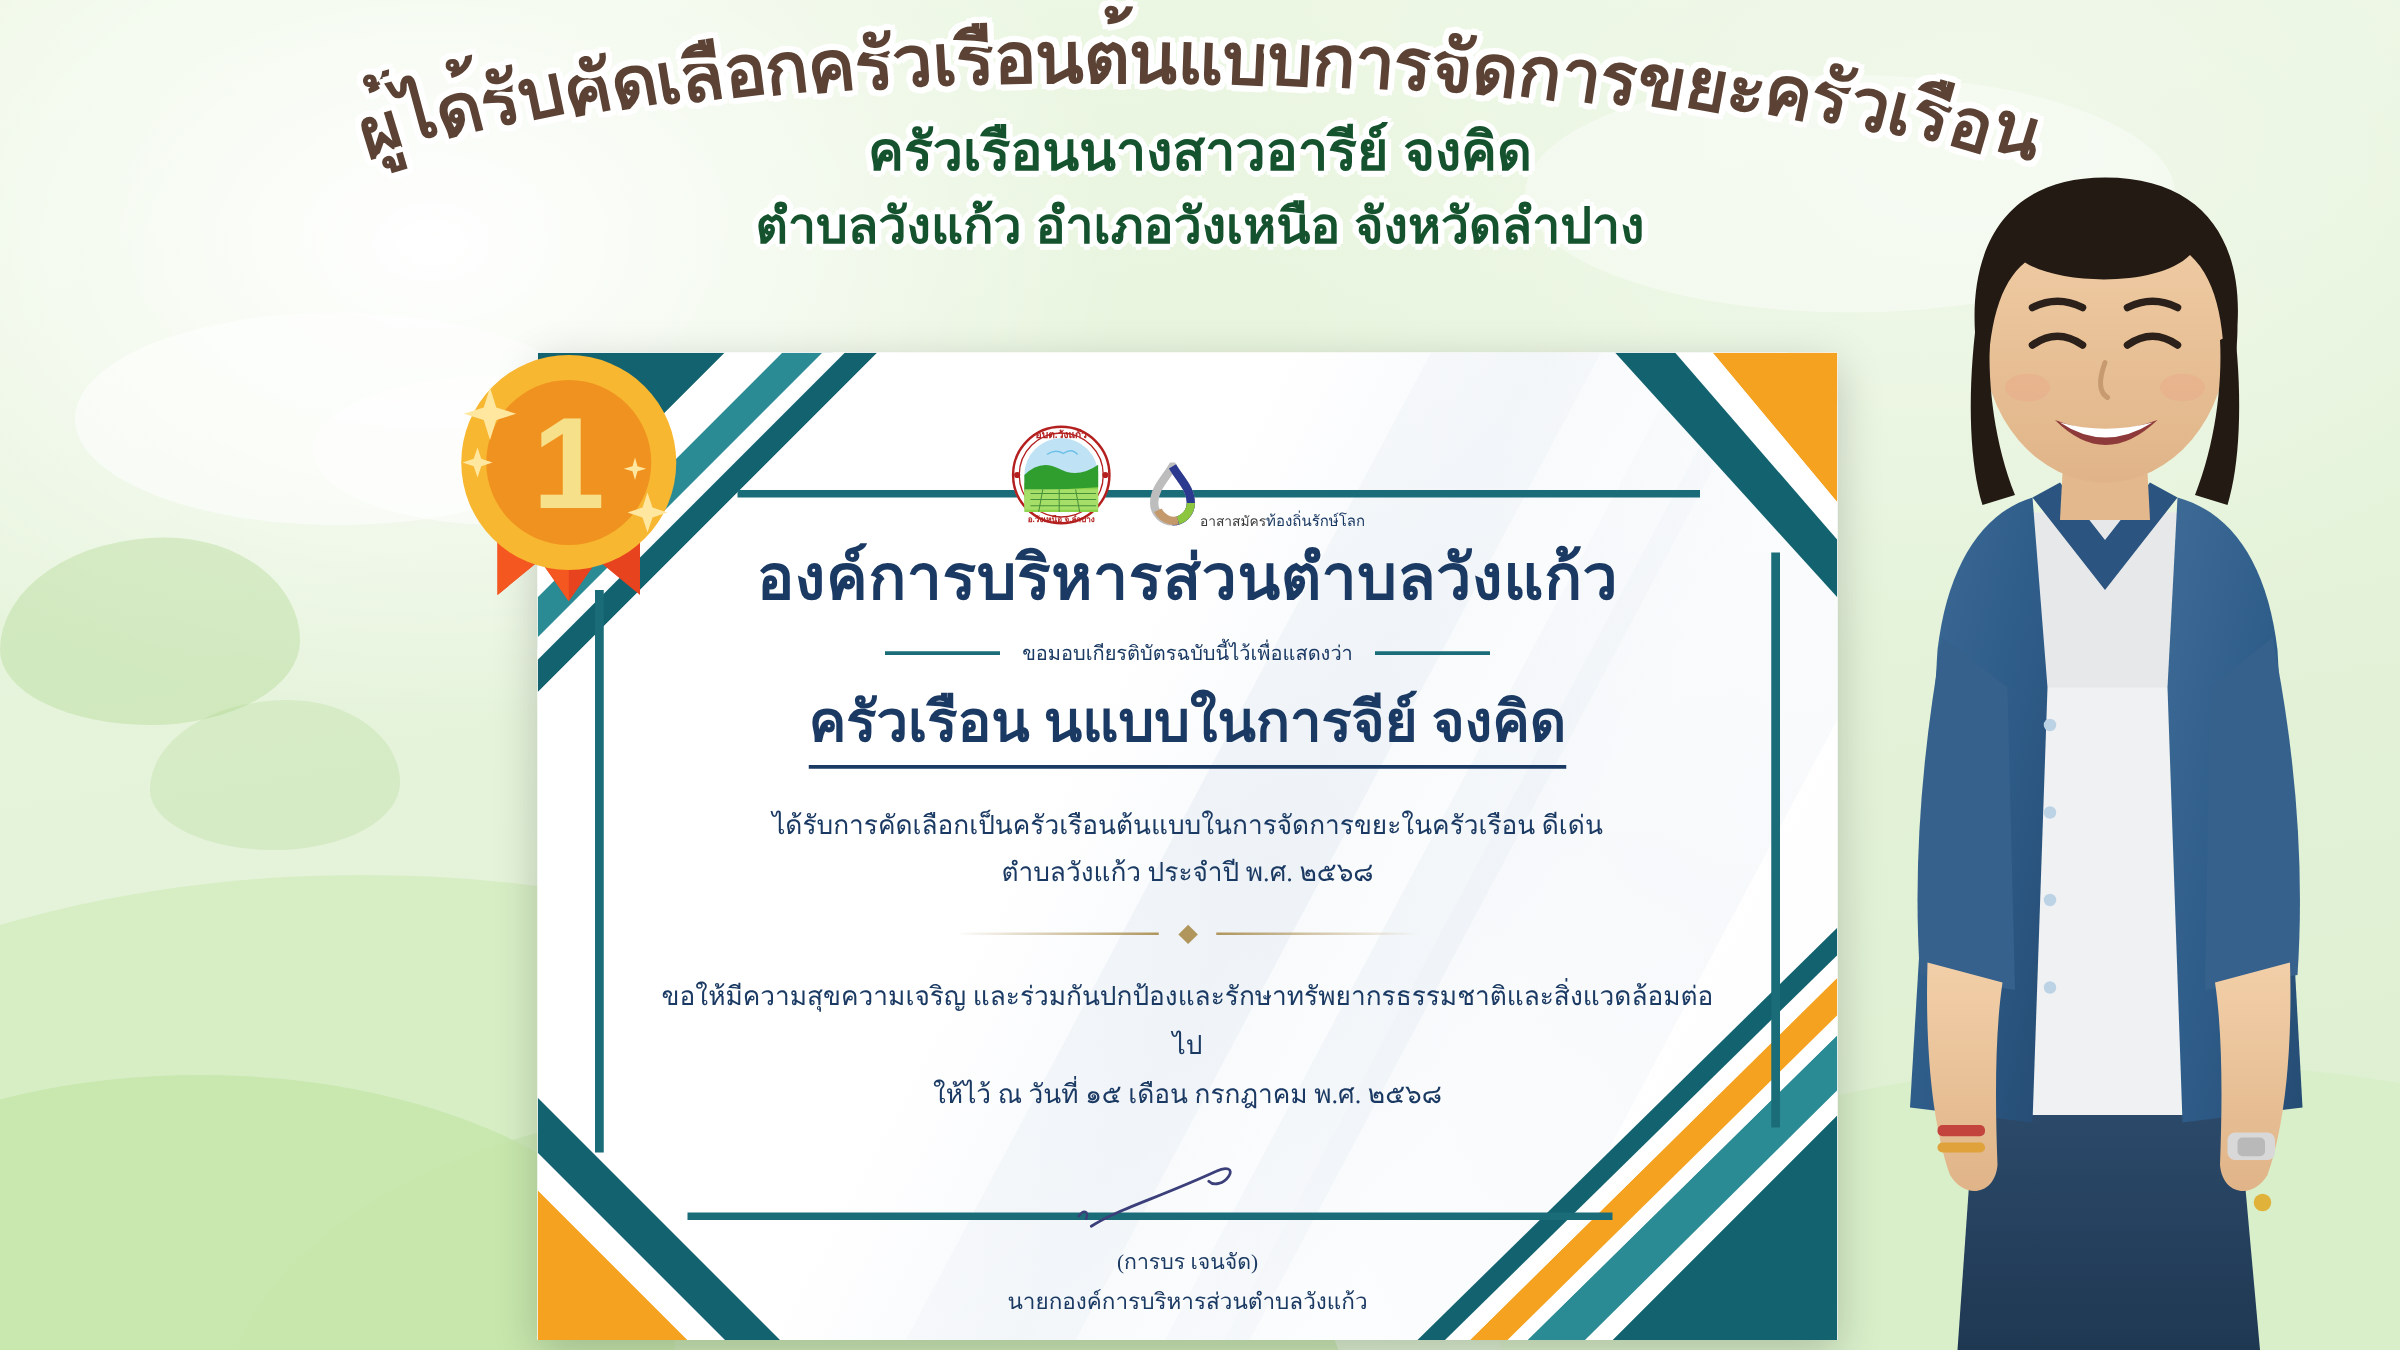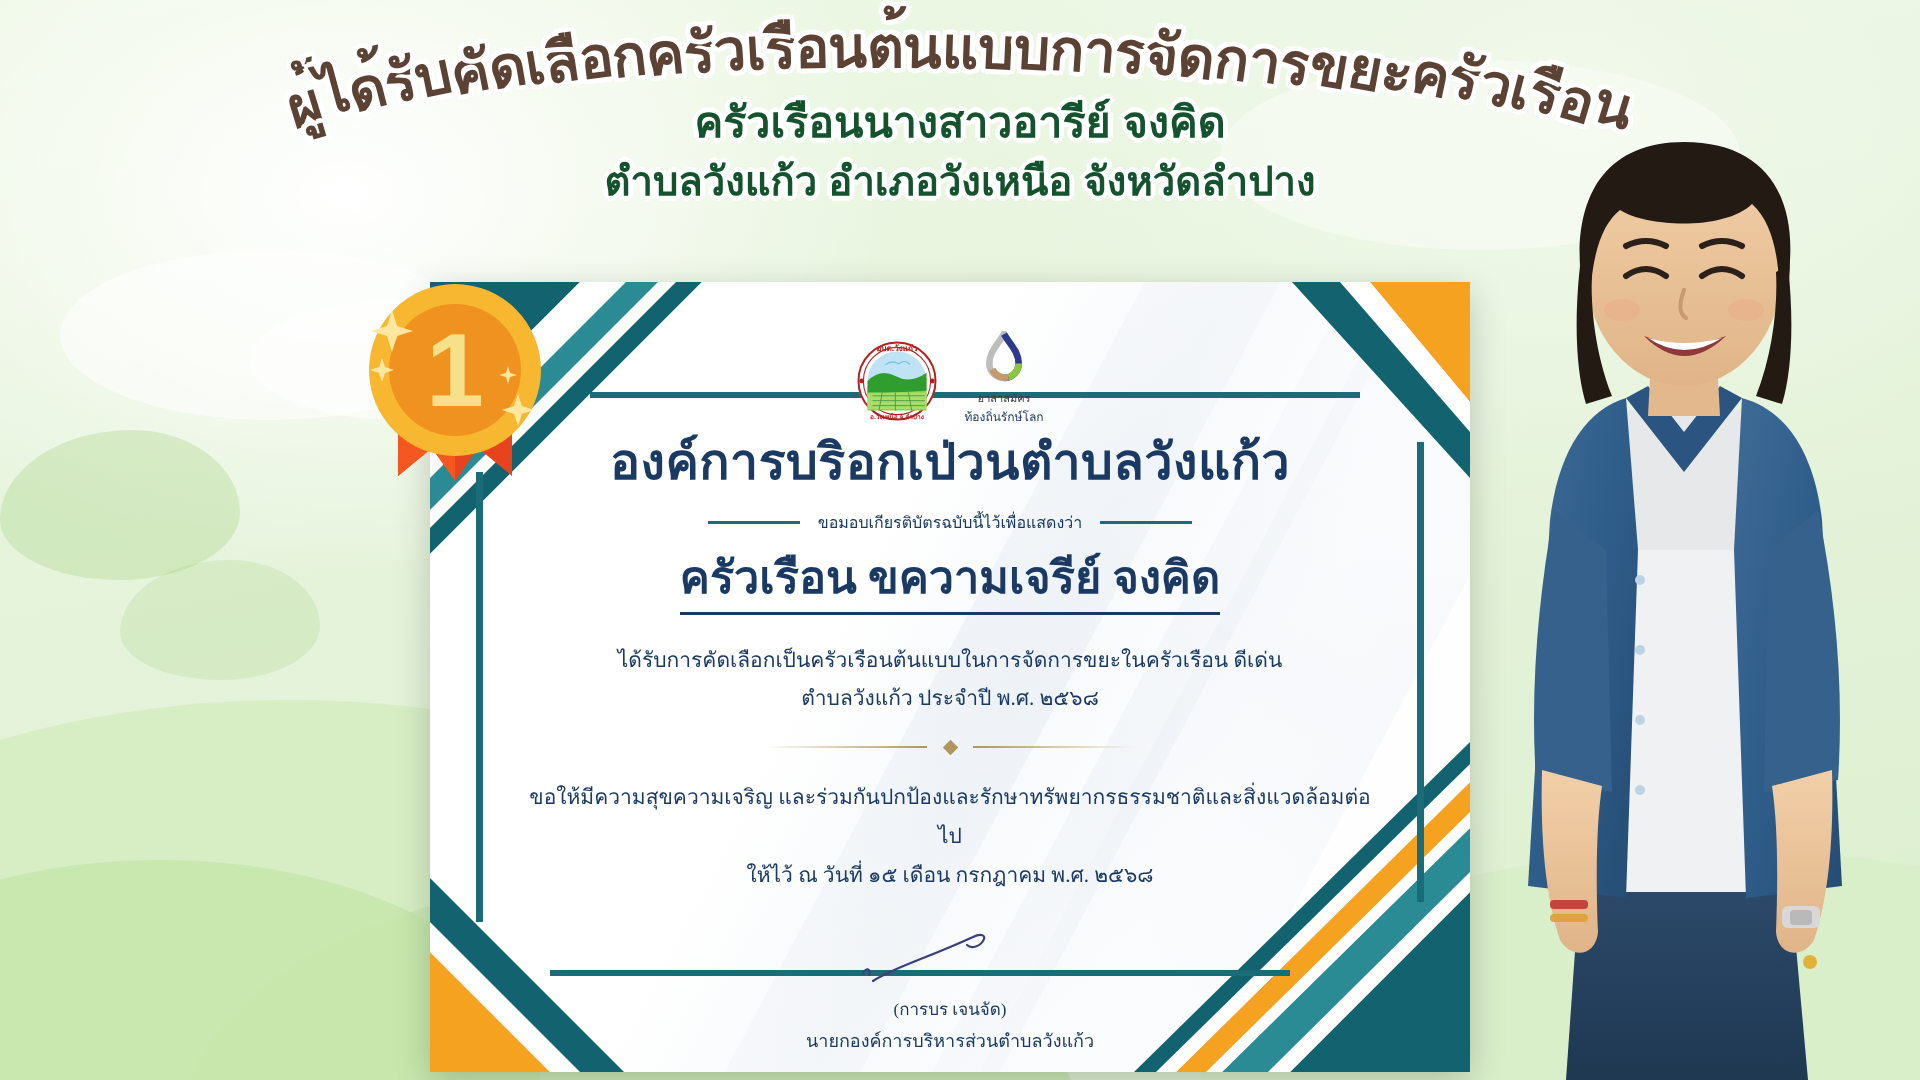--- a/index.html
+++ b/index.html
@@ -172,21 +172,21 @@
   }
   .logos {
     display: flex;
     justify-content: center;
     align-items: flex-end;
     gap: 26px;
     height: 92px;
     margin-bottom: 6px;
   }
   .logo-seal { width: 82px; height: 82px; }
-  .logo-vol  { display:flex; flex-direction:column; align-items:center; }
+  .logo-vol  { display:flex; align-items:flex-end; }
   .logo-vol svg { width: 44px; height: 56px; }
   .logo-vol .vol-t1 { font-size: 11px; color: #3a3a3a; margin-top: 2px; font-family:"Liberation Sans",sans-serif;}
   .logo-vol .vol-t2 { font-size: 12px; color: #16355f; font-weight: normal; font-family:"Liberation Sans",sans-serif;}
 
   .org-title {
     font-size: 50px;
     font-weight: bold;
     color: #1b3a63;
     letter-spacing: .5px;
     line-height: 1.2;
@@ -415,29 +415,29 @@
               <path d="M30 4 C38 18 50 28 50 44 A20 20 0 0 1 10 44 C10 28 22 18 30 4 Z" fill="none" stroke="#bdbdbd" stroke-width="9"></path>
               <path d="M30 4 C38 18 50 28 50 44 A20 20 0 0 1 30 64" fill="none" stroke="#2b3a8f" stroke-width="9"></path>
               <path d="M50 44 A20 20 0 0 1 36 63" fill="none" stroke="#8cc63f" stroke-width="9"></path>
               <path d="M36 63 A20 20 0 0 1 14 52" fill="none" stroke="#c49a6c" stroke-width="9"></path>
             </svg>
             <div class="vol-t1">อาสาสมัคร</div>
             <div class="vol-t2">ท้องถิ่นรักษ์โลก</div>
           </div>
         </div>
 
-        <div class="org-title">องค์การบริอกเป่วนตำบลวังแก้ว</div>
+        <div class="org-title">องค์การบริหารส่วนตำบลวังแก้ว</div>
 
         <div class="award-line">
           <span class="rule"></span>
           <span class="txt">ขอมอบเกียรติบัตรฉบับนี้ไว้เพื่อแสดงว่า</span>
           <span class="rule"></span>
         </div>
 
-        <div><span class="recipient">ครัวเรือน ขความเจรีย์ จงคิด</span></div>
+        <div><span class="recipient">ครัวเรือน นแบบในการจีย์ จงคิด</span></div>
 
         <div class="para">
           <div>ได้รับการคัดเลือกเป็นครัวเรือนต้นแบบในการจัดการขยะในครัวเรือน ดีเด่น</div>
           <div>ตำบลวังแก้ว ประจำปี พ.ศ. ๒๕๖๘</div>
         </div>
 
         <div class="divider-orn">
           <span class="dl"></span>
           <span class="dm"></span>
           <span class="dr"></span>

